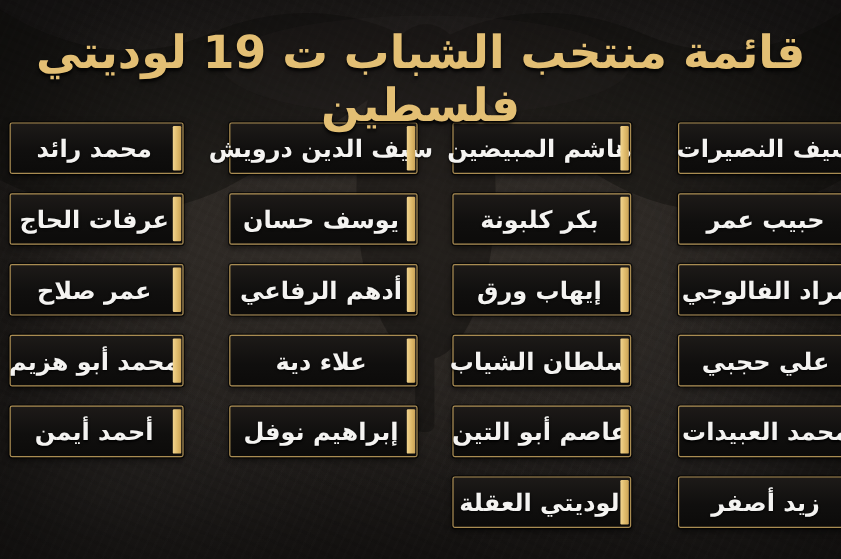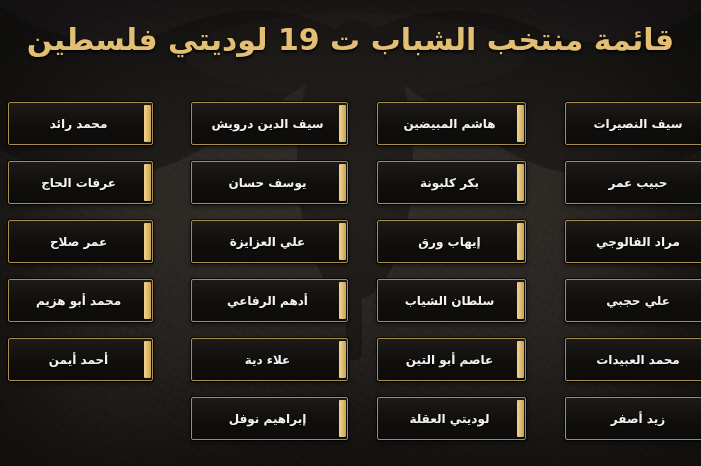--- a/index.html
+++ b/index.html
@@ -15,21 +15,21 @@
       repeating-linear-gradient(115deg, rgba(255,255,255,0.012) 0 2px, transparent 2px 7px),
       repeating-linear-gradient(25deg, rgba(0,0,0,0.06) 0 3px, transparent 3px 9px),
       linear-gradient(180deg,#242120 0%,#2a2623 45%,#1f1c1a 100%);
     box-shadow: inset 0 0 130px 40px rgba(0,0,0,0.55);
   }
   .emblem{position:absolute;top:0;left:0;pointer-events:none;}
   .title{
     position:absolute;top:22px;left:0;right:0;
     text-align:center;
     direction:rtl;
-    font-size:30px;font-weight:700;
+    font-size:38px;font-weight:700;
     color:var(--gold,#e3bf74);
     text-shadow:0 2px 3px rgba(0,0,0,0.85);
     letter-spacing:0;
     z-index:3;
   }
   .grid{position:absolute;top:0;left:0;width:100%;height:100%;z-index:2;}
   .col{position:absolute;top:102px;}
   .col-0{left:565px;width:150px;}  
   .col-1{left:377px;width:149px;}
   .col-2{left:191px;width:157px;}
@@ -46,21 +46,21 @@
     box-sizing:border-box;
     direction:rtl;
   }
   .accent-bar{
     position:absolute;top:2px;bottom:2px;right:1px;width:7px;
     background:linear-gradient(90deg,#f2d48e 0%,#ddb868 60%,#c9a257 100%);
     border-radius:1px;
   }
   .player-name{
     color:#f4f3f1;
-    font-size:12px;font-weight:700;
+    font-size:20px;font-weight:700;
     white-space:nowrap;
     text-shadow:0 1px 2px rgba(0,0,0,0.9);
     padding:0 14px 0 10px;
   }
 </style>
 </head>
 <body>
 
 <div class="poster">
 
@@ -129,24 +129,20 @@
         <div class="player-box">
           <i class="accent-bar"></i>
           <span class="player-name">سيف الدين درويش</span>
         </div>
         <div class="player-box">
           <i class="accent-bar"></i>
           <span class="player-name">يوسف حسان</span>
         </div>
         <div class="player-box">
           <i class="accent-bar"></i>
-          <span class="player-name">علي العزايزة</span>
-        </div>
-        <div class="player-box">
-          <i class="accent-bar"></i>
           <span class="player-name">أدهم الرفاعي</span>
         </div>
         <div class="player-box">
           <i class="accent-bar"></i>
           <span class="player-name">علاء دية</span>
         </div>
         <div class="player-box">
           <i class="accent-bar"></i>
           <span class="player-name">إبراهيم نوفل</span>
         </div>

